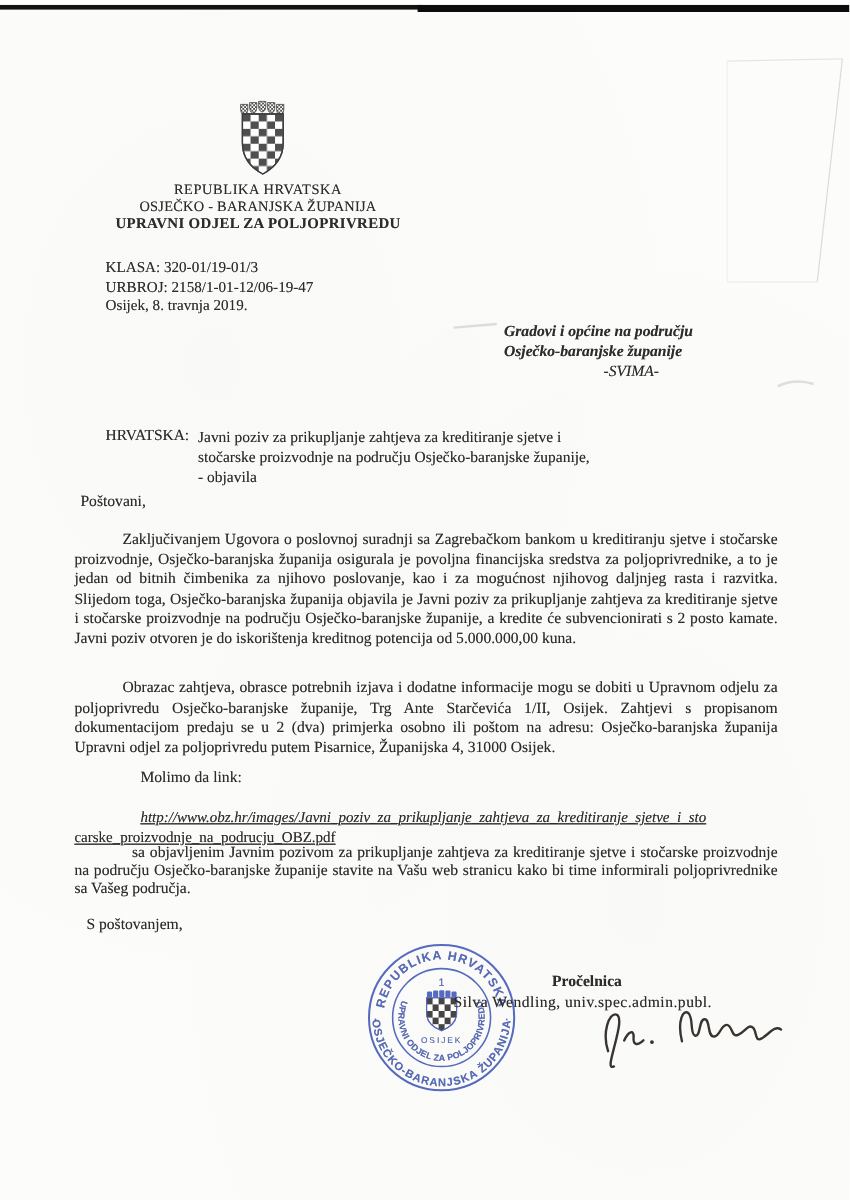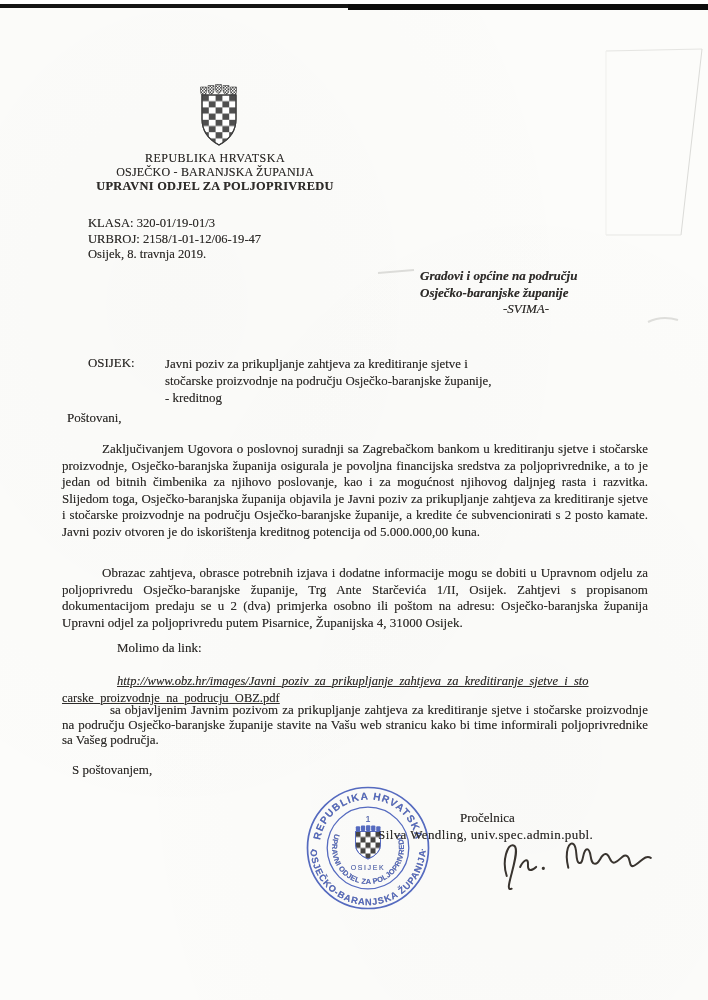--- a/index.html
+++ b/index.html
@@ -41,21 +41,21 @@
   .p3 { top:698px; text-indent:48px; line-height:15.2px; }
 
   .links-intro { left:117px; top:636px; font-size:13px; }
   .link-line1 { left:117px; top:653px; font-size:12.5px; }
   .link-line2 { left:117px; top:670px; font-size:12.5px;font-style:italic; }
   .link-line3 { left:62px;  top:687px; font-size:12.5px;text-align:right; }
   .u { text-decoration:underline; }
   .suffix { margin-left:4px; }
 
   .regards { left:72px; top:758px; font-size:13px; }
-  .signer-title { left:460px; top:806px; font-size:13px; }
+  .signer-title { left:460px; top:806px; font-size:13px;font-weight:bold; }
   .signer-name  { left:378px; top:823px; font-size:13px; letter-spacing:0.4px; }
 
   .stamp-wrap { left:303px; top:779px; width:130px; height:130px; }
   .sig-wrap   { left:488px; top:831px; width:185px; height:55px; }
   .logo-wrap  { left:199px; top:77px; width:40px; height:66px; }
   .overlay    { left:0; top:0; width:708px; height:1000px; pointer-events:none; }
   svg text { font-family:"Liberation Sans", sans-serif; }
 </style>
 </head>
 <body>
@@ -106,25 +106,25 @@
     <div>URBROJ: 2158/1-01-12/06-19-47</div>
     <div>Osijek, 8. travnja 2019.</div>
   </div>
 
   <div class="abs recipient">
     <div class="b">Gradovi i općine na području</div>
     <div class="b">Osječko-baranjske županije</div>
     <div class="svima">-SVIMA-</div>
   </div>
 
-  <div class="abs subject-label">OSIJEK:</div>
+  <div class="abs subject-label">HRVATSKA:</div>
   <div class="abs subject-body">
     <div>Javni poziv za prikupljanje zahtjeva za kreditiranje sjetve i</div>
     <div>stočarske proizvodnje na području Osječko-baranjske županije,</div>
-    <div>- kreditnog</div>
+    <div>- objavila</div>
   </div>
 
   <div class="abs salutation">Poštovani,</div>
 
   <div class="abs para p1">Zaključivanjem Ugovora o poslovnoj suradnji sa Zagrebačkom bankom u kreditiranju sjetve i stočarske proizvodnje, Osječko-baranjska županija osigurala je povoljna financijska sredstva za poljoprivrednike, a to je jedan od bitnih čimbenika za njihovo poslovanje, kao i za mogućnost njihovog daljnjeg rasta i razvitka. Slijedom toga, Osječko-baranjska županija objavila je Javni poziv za prikupljanje zahtjeva za kreditiranje sjetve i stočarske proizvodnje na području Osječko-baranjske županije, a kredite će subvencionirati s 2 posto kamate. Javni poziv otvoren je do iskorištenja kreditnog potencija od 5.000.000,00 kuna.</div>
   <div class="abs para p2">Obrazac zahtjeva, obrasce potrebnih izjava i dodatne informacije mogu se dobiti u Upravnom odjelu za poljoprivredu Osječko-baranjske županije, Trg Ante Starčevića 1/II, Osijek. Zahtjevi s propisanom dokumentacijom predaju se u 2 (dva) primjerka osobno ili poštom na adresu: Osječko-baranjska županija Upravni odjel za poljoprivredu putem Pisarnice, Županijska 4, 31000 Osijek.</div>
 
   <div class="abs links-intro">Molimo da link:</div>
   <div class="abs link-line2">
     <span class="u">http://www.obz.hr/images/Javni_poziv_za_prikupljanje_zahtjeva_za_kreditiranje_sjetve_i_sto</span>

